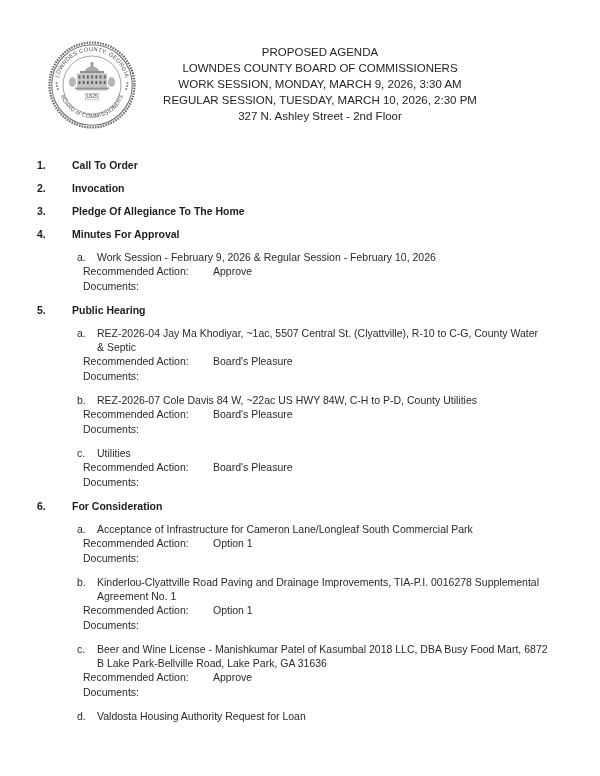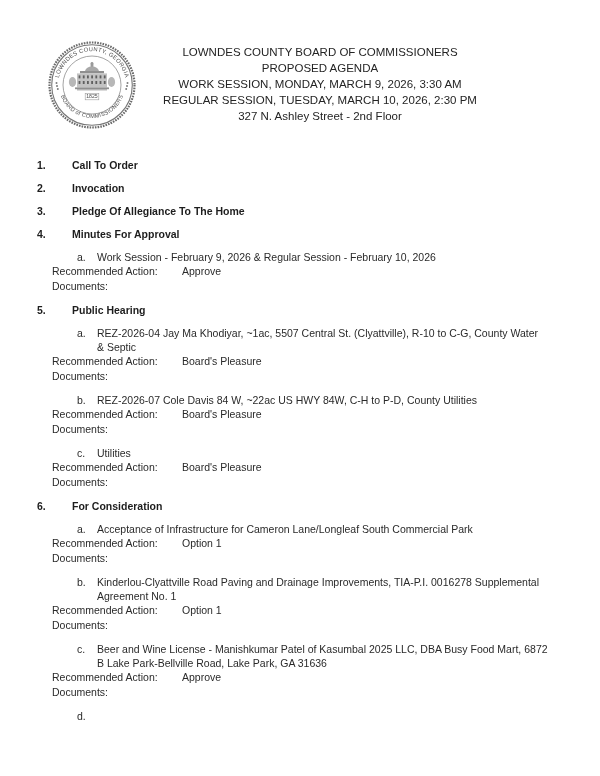--- a/index.html
+++ b/index.html
@@ -35,21 +35,21 @@
     padding-left: 37px;
     line-height: 13px;
     font-weight: bold;
     color: #1d1d1d;
   }
   .num { width: 35px; flex: none; }
   .sub-item { margin-top: 9px; }
   .sub-row { display: flex; padding-left: 77px; line-height: 14px; }
   .letter { width: 20px; flex: none; }
   .sub-text { width: 474px; }
-  .meta-row { display: flex; padding-left: 52px; line-height: 15px; }
+  .meta-row { display: flex; padding-left: 52px; line-height: 15px; margin-left: 31px; }
   .meta-label { width: 130px; flex: none; }
 </style>
 </head>
 <body>
 
 <div class="page">
 
   <div class="seal">
     <svg viewBox="0 0 90 90" width="90" height="90">
       <circle cx="45" cy="45" r="42.5" fill="none" stroke="#6b6b6b" stroke-width="2.2" stroke-dasharray="1.6,1.1"></circle>
@@ -106,22 +106,22 @@
         <ellipse cx="25.5" cy="42" rx="3.6" ry="5" fill="#b7b7b7"></ellipse>
         <ellipse cx="64.5" cy="42" rx="3.6" ry="5" fill="#b7b7b7"></ellipse>
       </g>
 
       <rect x="38.2" y="53.4" width="13.6" height="6.4" fill="none" stroke="#9d9d9d" stroke-width="0.6"></rect>
       <text x="45" y="58.4" text-anchor="middle" font-size="5.2" fill="#4e4e4e" font-family="Liberation Sans, sans-serif">1825</text>
     </svg>
   </div>
 
   <div class="header">
+    <div>PROPOSED AGENDA</div>
     <div>LOWNDES COUNTY BOARD OF COMMISSIONERS</div>
-    <div>PROPOSED AGENDA</div>
     <div>WORK SESSION, MONDAY, MARCH 9, 2026, 3:30 AM</div>
     <div>REGULAR SESSION, TUESDAY, MARCH 10, 2026, 2:30 PM</div>
     <div>327 N. Ashley Street - 2nd Floor</div>
   </div>
 
   <div class="agenda" id="agenda">
       <div class="main-item">
         <div class="main-row">
           <span class="num">1.</span>
           <span class="title">Call To Order</span>
@@ -245,33 +245,36 @@
             <span class="meta-value">Option 1</span>
           </div>
           <div class="meta-row">
             <span class="meta-label">Documents:</span>
           </div>
         </div>
         <div class="sub-item">
           <div class="sub-row">
             <span class="letter">c.</span>
             <span class="sub-text">
-              <div class="sub-line">Beer and Wine License - Manishkumar Patel of Kasumbal 2025 LLC, DBA Busy Food Mart, 6872</div>
+              <div class="sub-line">Beer and Wine License - Manishkumar Patel of Kasumbal 2018 LLC, DBA Busy Food Mart, 6872</div>
               <div class="sub-line">B Lake Park-Bellville Road, Lake Park, GA 31636</div>
             </span>
           </div>
           <div class="meta-row">
             <span class="meta-label">Recommended Action:</span>
             <span class="meta-value">Approve</span>
           </div>
           <div class="meta-row">
             <span class="meta-label">Documents:</span>
           </div>
         </div>
         <div class="sub-item">
           <div class="sub-row">
             <span class="letter">d.</span>
+            <span class="sub-text">
+              <div class="sub-line">Valdosta Housing Authority Request for Loan</div>
+            </span>
           </div>
         </div>
       </div>
     </div>
 
 </div>
 
 </body></html>

